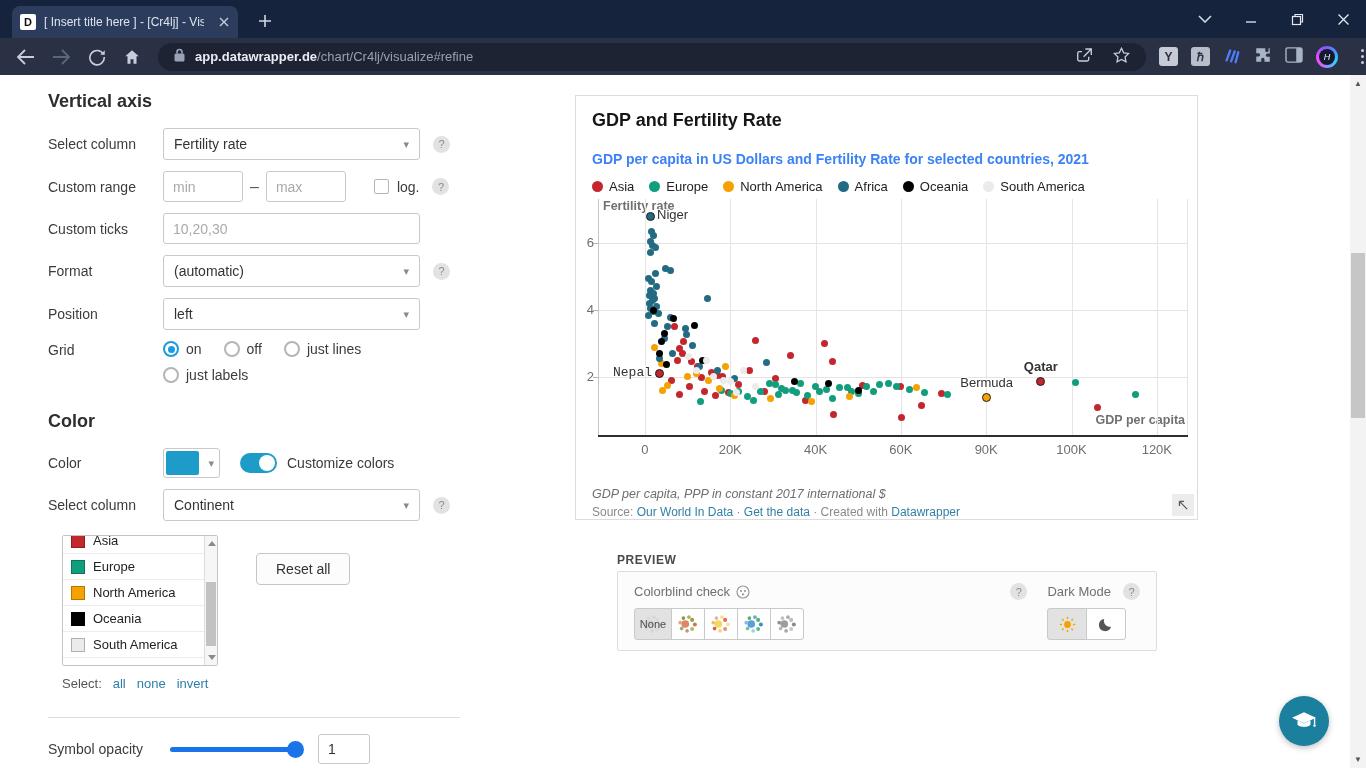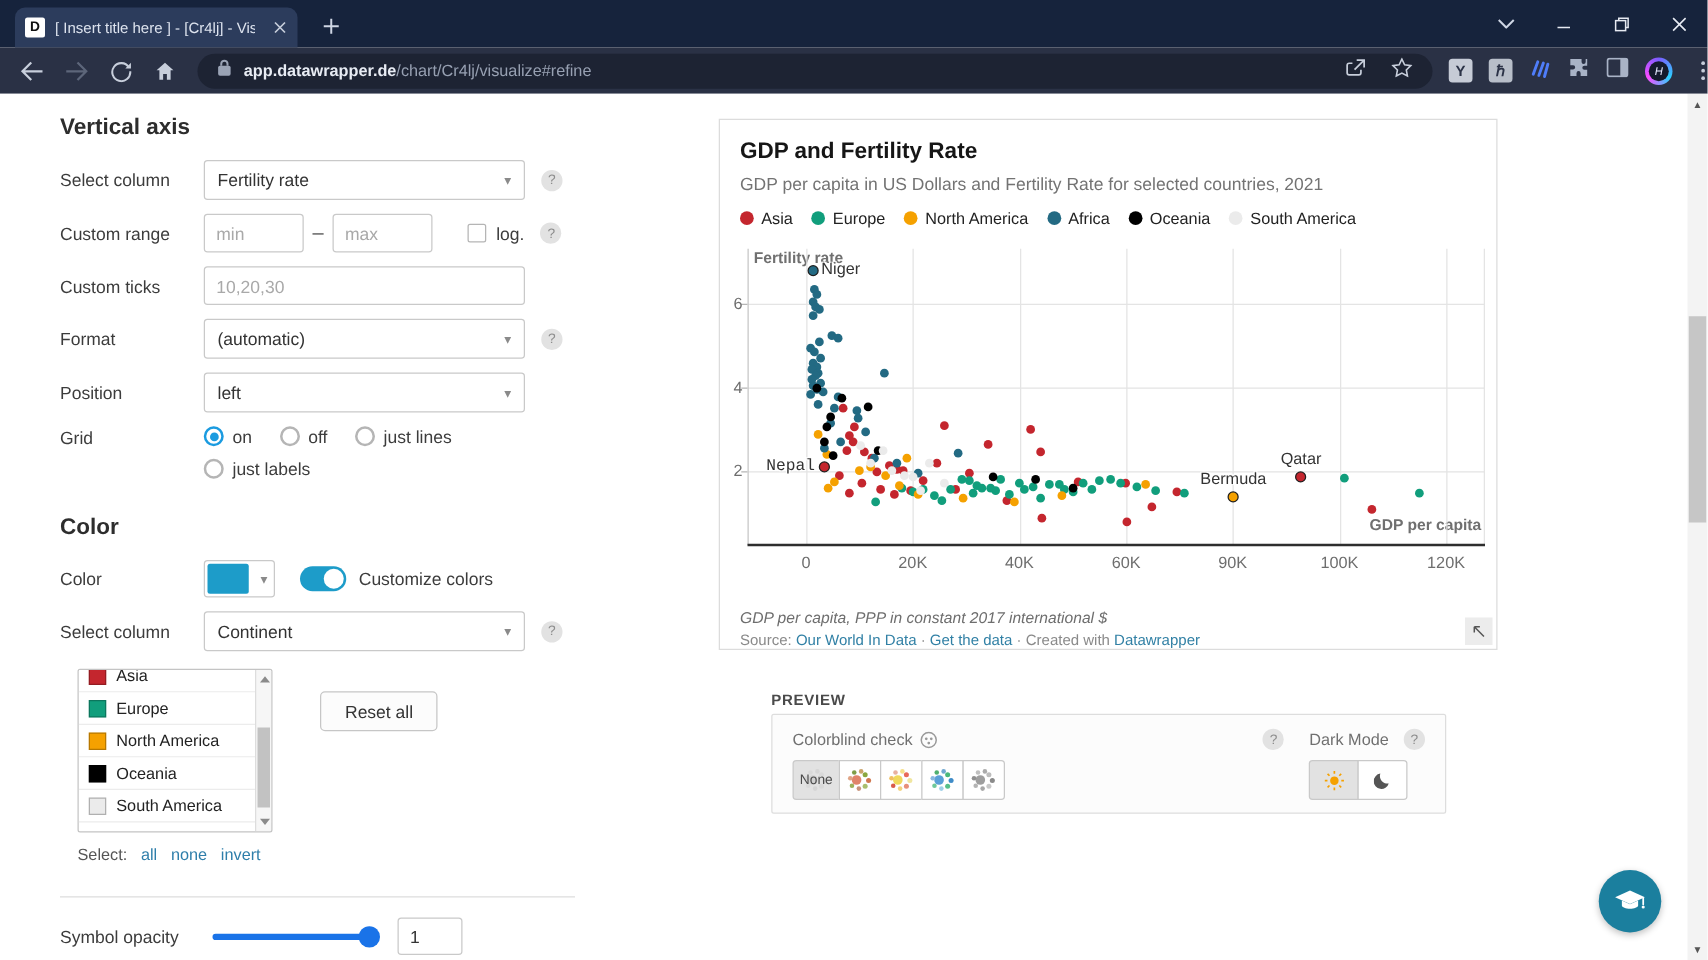--- a/index.html
+++ b/index.html
@@ -95,21 +95,21 @@
   .slider-row { display:flex; align-items:center; }
   .slider-track { width:130px; height:5px; border-radius:3px; position:relative; margin-right:18px; }
   .slider-knob { position:absolute; right:-4px; top:-6px; width:17px; height:17px; border-radius:50%; }
   .opacity-input { width:52px; height:30px; border:1px solid #c9c9c9; border-radius:3px; font-size:14px;
                    padding:0 9px; color:#333; }
 
   
   .card { position:absolute; left:575px; top:20px; width:623px; height:425px; background:#fff;
           border:1px solid #dcdcdc; padding:14px 16px; }
   .chart-title { font-size:18px; font-weight:bold; color:#161616; }
-  .chart-sub { font-size:14px; color:#737373; margin-top:8px; }
+  .chart-sub { font-size:14px; color:#3b82f6; margin-top:20px;font-weight:bold; }
   .legend { display:flex; align-items:center; margin-top:12px; flex-wrap:wrap; }
   .leg-item { display:flex; align-items:center; margin-right:15px; font-size:13px; color:#222; }
   .leg-dot { width:11px; height:11px; border-radius:50%; margin-right:6px; }
   .plot { position:absolute; left:22px; top:103px; width:590px; height:237px; }
   .glv { position:absolute; top:0; bottom:0; width:1px; background:#e4e4e4; }
   .glh { position:absolute; left:0; right:0; height:1px; background:#e4e4e4; }
   .yframe { position:absolute; left:0; top:0; bottom:0; width:1px; background:#c6c6c6; }
   .xframe { position:absolute; right:0; top:0; bottom:0; width:1px; background:#e4e4e4; }
   .xaxis-line { position:absolute; left:0; right:0; top:236px; height:2px; background:#2e2e2e; }
   .ytick-label { position:absolute; left:-18px; width:14px; text-align:right; font-size:13px; color:#6e6e6e; }
@@ -615,21 +615,21 @@
         <div class="dot" style="background: rgb(235, 235, 235); left: 86.9411px; top: 153.721px;"></div>
         <div class="dot" style="background: rgb(235, 235, 235); left: 135.148px; top: 190.439px;"></div>
         <div class="dot" style="background: rgb(235, 235, 235); left: 122.35px; top: 178.423px;"></div>
         <div class="dot ann" style="background: rgb(35, 106, 131); left: 47.5463px; top: 12.5239px;"></div>
         <div class="pt-label" style="left: 59.0463px; top: 8.02394px;">Niger</div>
         <div class="dot ann" style="background: rgb(196, 38, 46); left: 56.5051px; top: 170.413px;"></div>
         <div class="pt-label" style="left: 54.0051px; top: 165.913px; transform: translateX(-100%); font-family: Liberation Mono, monospace;">Nepal</div>
         <div class="dot ann" style="background: rgb(245, 161, 0); left: 384.141px; top: 194.113px;"></div>
         <div class="pt-label" style="left: 388.641px; top: 175.613px; transform: translateX(-50%);">Bermuda</div>
         <div class="dot ann" style="background: rgb(196, 38, 46); left: 438.32px; top: 178.424px;"></div>
-        <div class="pt-label" style="left: 442.82px; top: 159.924px; transform: translateX(-50%);">Qatar</div>
+        <div class="pt-label" style="left: 442.82px; top: 159.924px; transform: translateX(-50%); font-weight: bold;">Qatar</div>
       </div>
 
     <div class="footnote">GDP per capita, PPP in constant 2017 international $</div>
     <div class="source">
       <span>Source: </span><a href="#">Our World In Data</a><span> · </span><a href="#">Get the data</a><span> · Created with </span><a href="#">Datawrapper</a>
     </div>
     <span class="resize-handle">
       <svg width="13" height="13" viewBox="0 0 16 16" fill="none" stroke="#555" stroke-width="1.5">
           <path d="M3 3 H8.5 M3 3 V8.5 M3 3 L12.5 12.5"></path>
         </svg>

